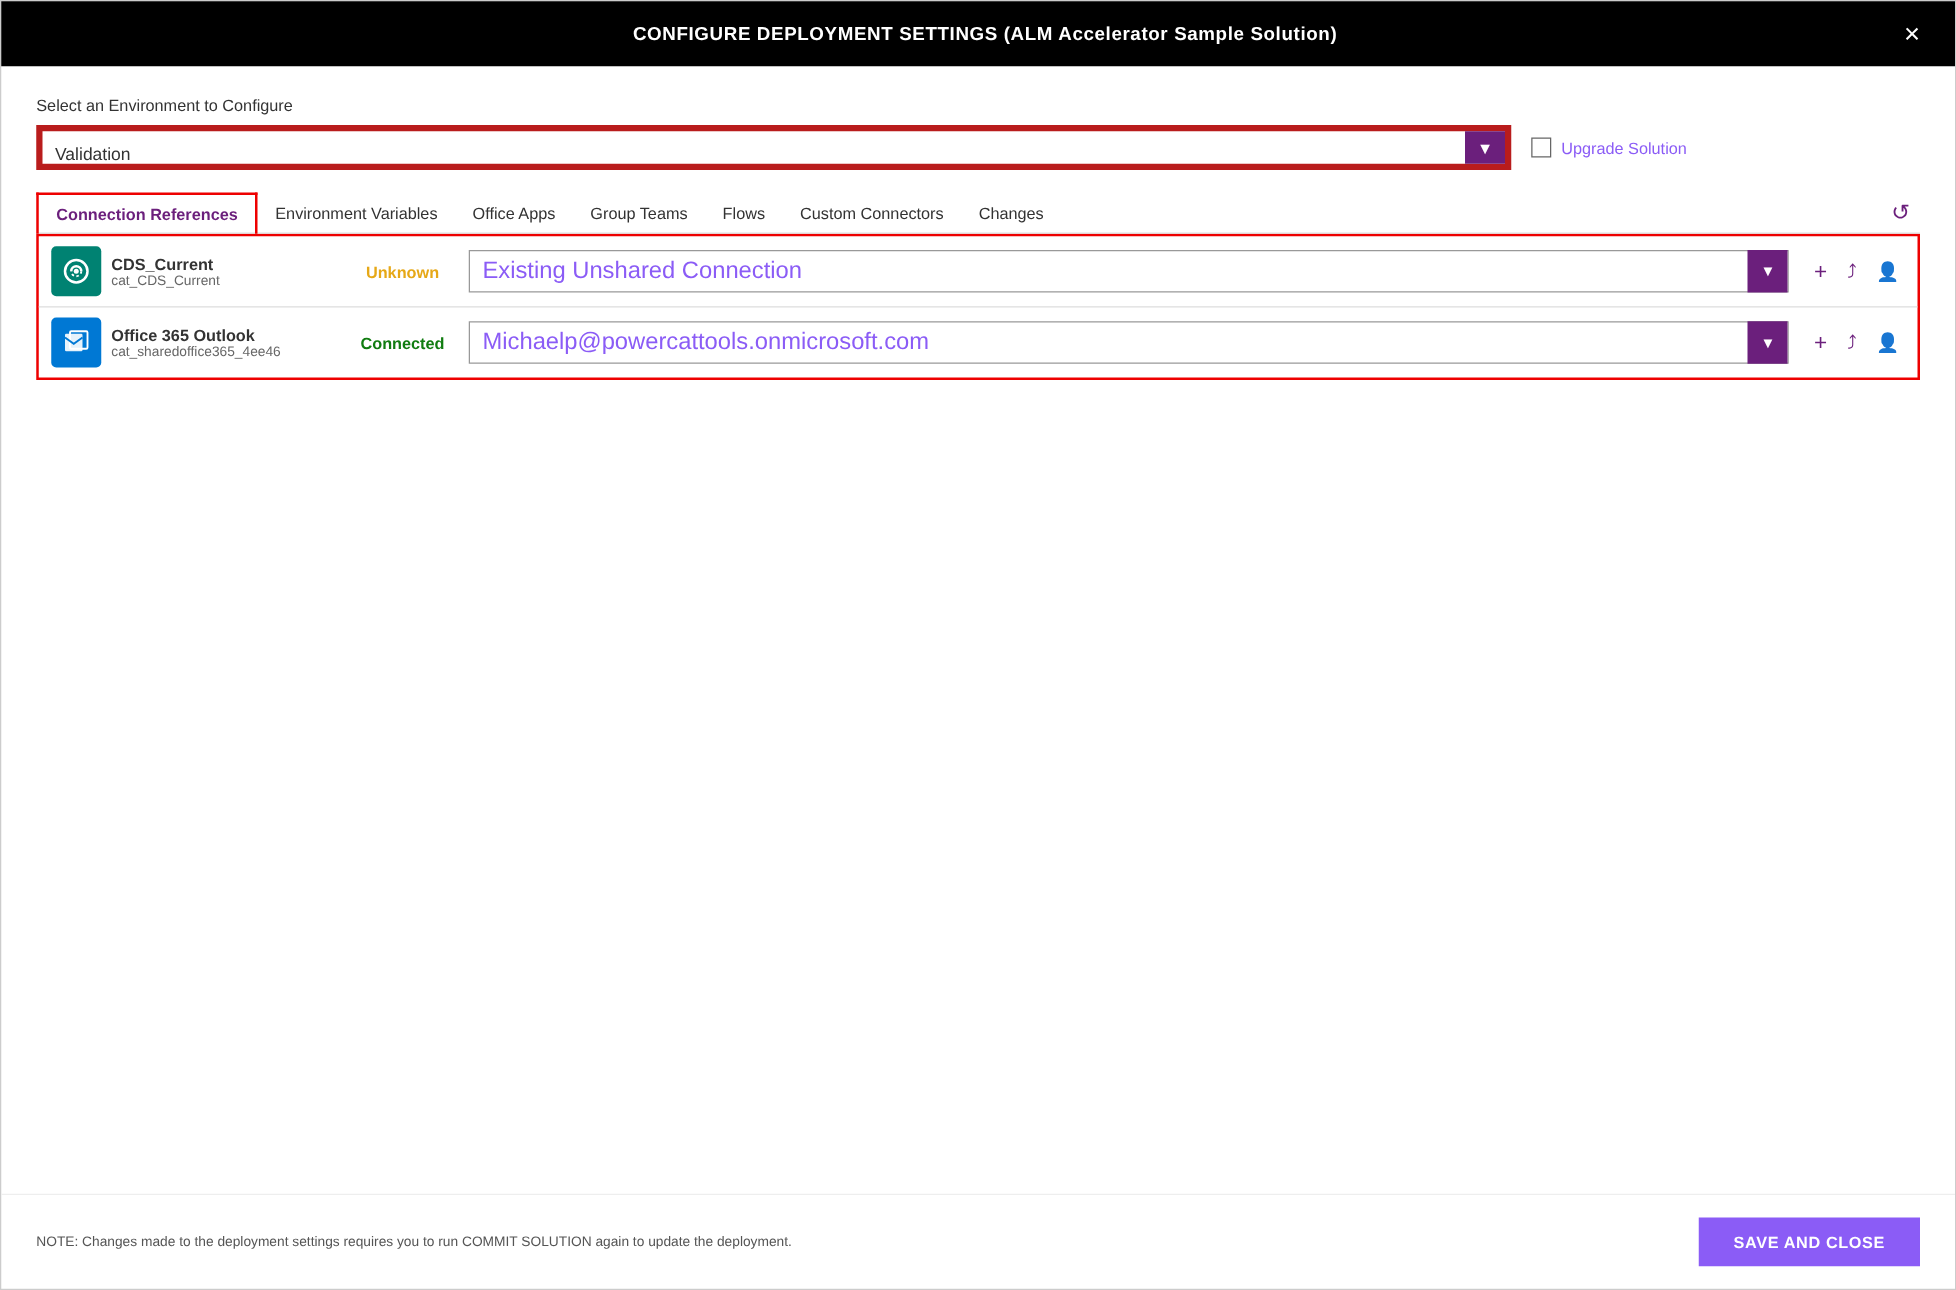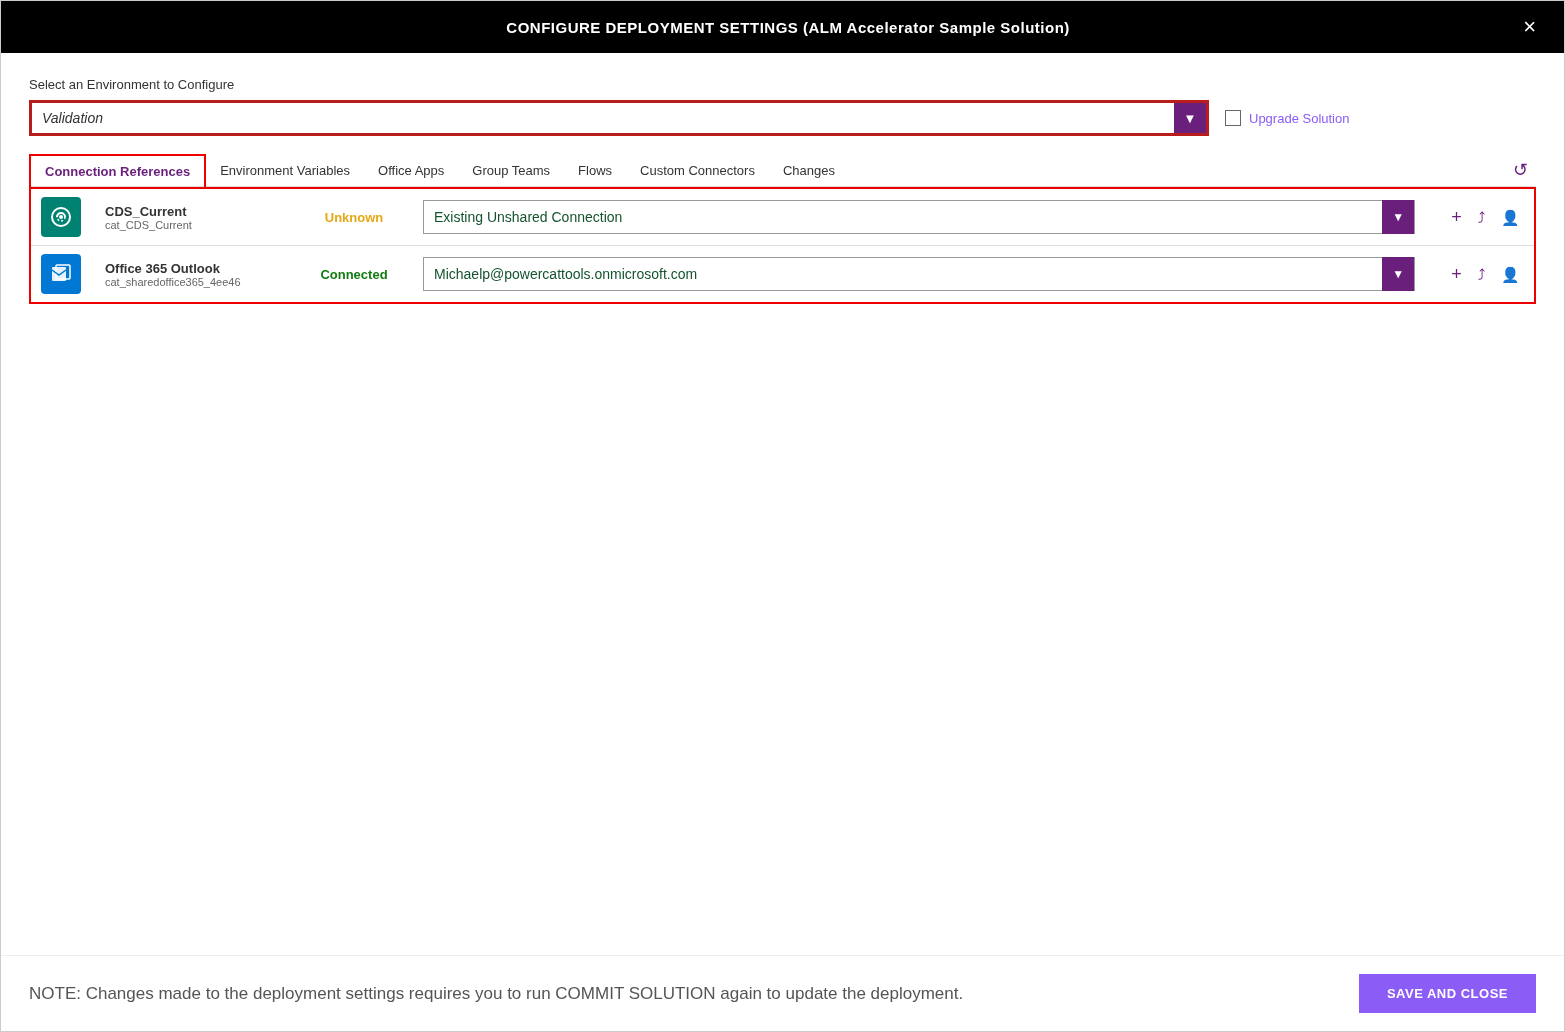--- a/index.html
+++ b/index.html
@@ -57,30 +57,29 @@
       margin-bottom: 8px;
     }
     .env-select-row {
       display: flex;
       align-items: center;
       gap: 16px;
       margin-bottom: 18px;
     }
     .env-dropdown {
       flex: 1;
-      border: 3px solid #b91c1c;
+      border: 5px solid #b91c1c;
       height: 36px;
       display: flex;
-      align-items: center;
+      align-items: flex-end;
       justify-content: space-between;
       padding: 0 10px;
       cursor: pointer;
       background: #fff;
       max-width: 1180px;
-      font-style: italic;
     }
     .env-dropdown span {
       font-size: 14px;
       color: #333;
     }
     .env-dropdown .dropdown-arrow {
       background: #6b1f7c;
       color: #fff;
       width: 32px;
       height: 100%;
@@ -134,21 +133,21 @@
     }
     .connections-table {
       border: 2px solid #e00;
       margin-top: 0;
     }
     .conn-row {
       display: flex;
       align-items: center;
       border-bottom: 1px solid #ddd;
       padding: 8px 10px;
-      gap: 24px;
+      gap: 8px;
     }
     .conn-row:last-child {
       border-bottom: none;
     }
     .conn-icon {
       width: 40px;
       height: 40px;
       flex-shrink: 0;
       border-radius: 4px;
       display: flex;
@@ -190,22 +189,22 @@
       border: 1px solid #999;
       height: 34px;
       display: flex;
       align-items: center;
       justify-content: space-between;
       padding: 0 10px;
       cursor: pointer;
       background: #fff;
     }
     .conn-dropdown span {
-      font-size: 14px;
-      color: #14532d;
+      font-size: 19px;
+      color: #8b5cf6;
     }
     .conn-dropdown .dd-arrow {
       background: #6b1f7c;
       color: #fff;
       width: 32px;
       height: 34px;
       display: flex;
       align-items: center;
       justify-content: center;
       margin-right: -10px;
@@ -228,21 +227,21 @@
     }
     .dialog-footer {
       padding: 18px 28px;
       display: flex;
       align-items: center;
       justify-content: space-between;
       border-top: 1px solid #eee;
       margin-top: auto;
     }
     .footer-note {
-      font-size: 17px;
+      font-size: 11px;
       color: #555;
     }
     .save-close-btn {
       background: #8b5cf6;
       color: #fff;
       border: none;
       padding: 12px 28px;
       font-size: 13px;
       font-weight: 700;
       letter-spacing: 0.5px;

